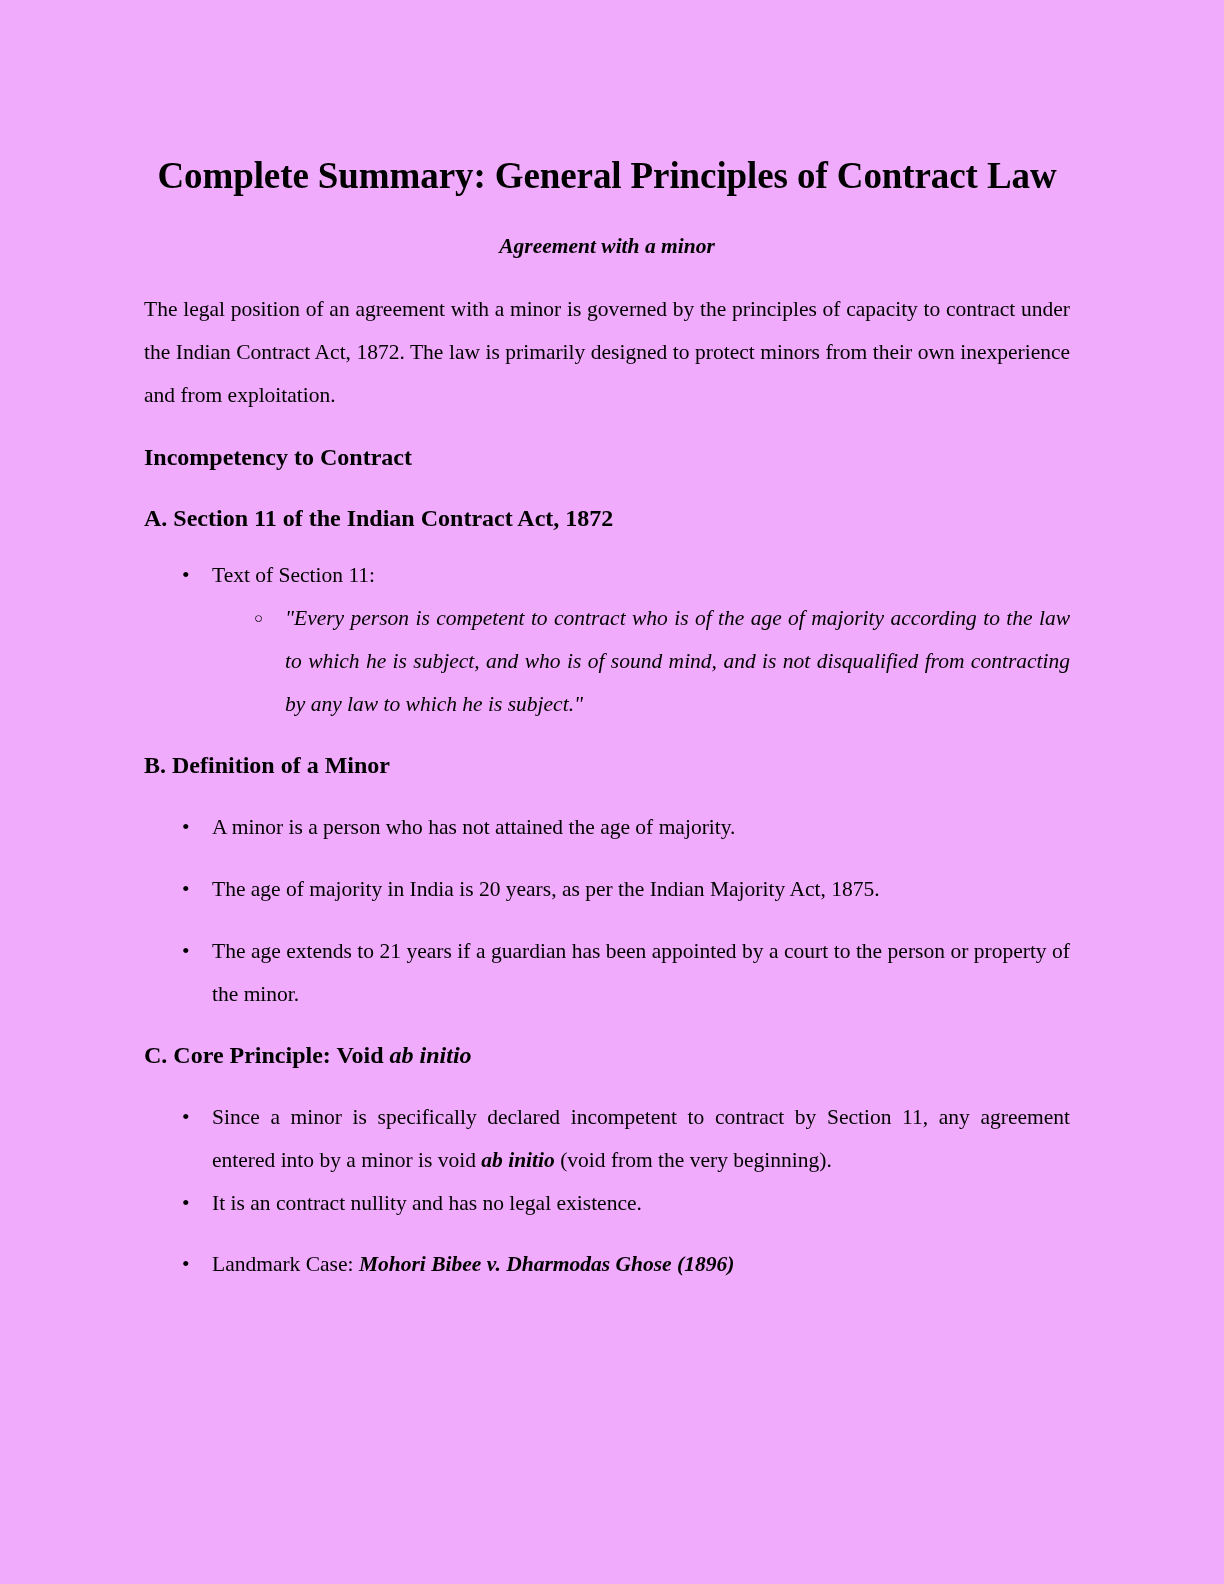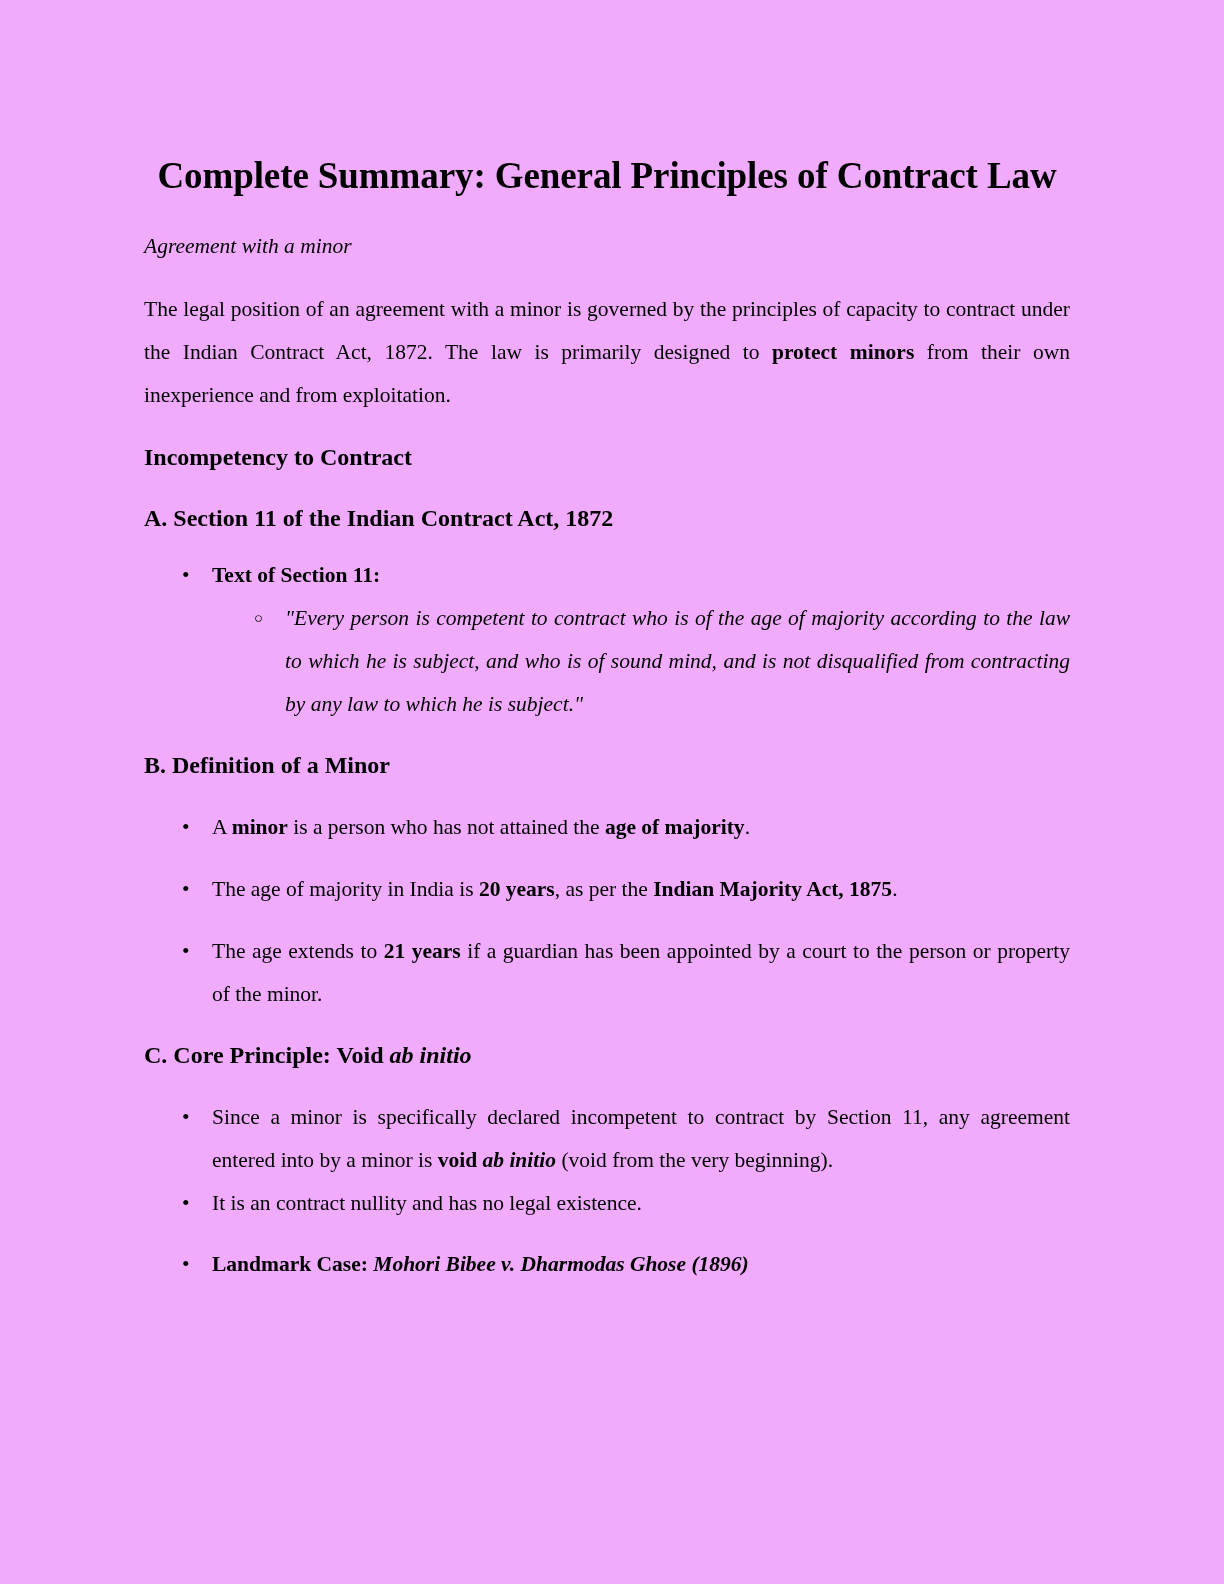--- a/index.html
+++ b/index.html
@@ -37,23 +37,23 @@
     font-size: 37px;
     font-weight: bold;
     line-height: 1.38;
     text-align: center;
     margin: 0 0 0 0;
     letter-spacing: -0.1px;
   }
 
   .doc-subtitle {
     font-size: 21.5px;
-    font-weight: normal;
+    font-weight: bold;
     font-style: italic;
-    text-align: left;
+    text-align: center;
     margin: 30px 0 0 0;
     line-height: 1.4;
   }
 
   
   .para {
     font-size: 21.5px;
     line-height: 42.8px;
     text-align: justify;
     text-justify: inter-word;
@@ -115,21 +115,21 @@
   ul.lvl2 > li::before {
     content: "\25CB";
     position: absolute;
     left: 42px;
     top: 0;
     font-size: 15px;
     font-style: normal;
     line-height: 42.8px;
   }
 
-  b, strong { font-weight: bold; }
+  b, strong { font-weight: normal; }
   i, em { font-style: italic; }
   .bi { font-weight: bold; font-style: italic; }
 
   .nojustify { text-align: left !important; }
 </style>
 </head>
 <body>
 
 <div class="page">
   <div class="content">

